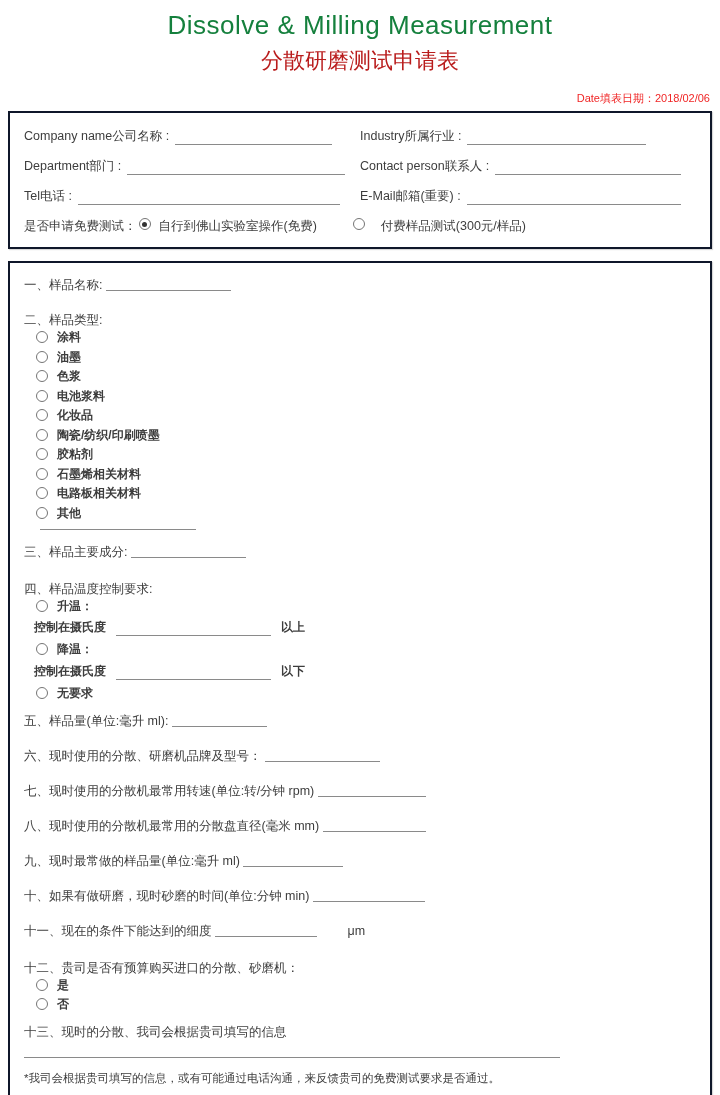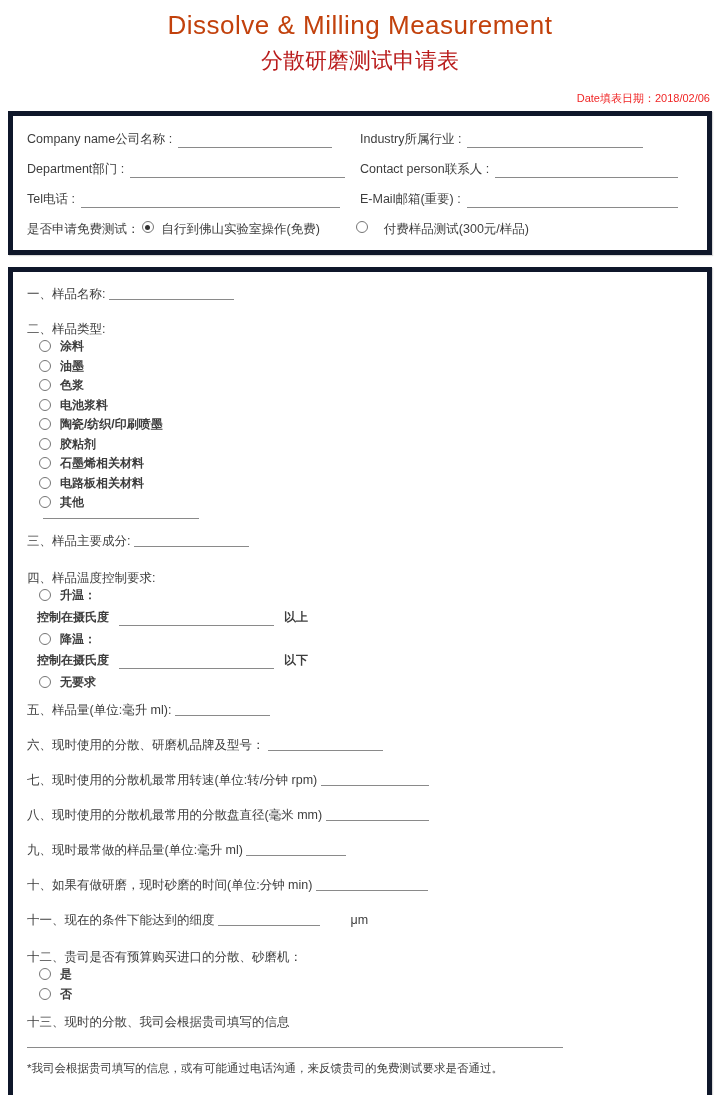--- a/index.html
+++ b/index.html
@@ -1,24 +1,24 @@
 <!DOCTYPE html>
 <html><head>
 <meta charset="utf-8">
 <style>
   html,body{margin:0;padding:0;}
   body{
     width:720px;height:1095px;background:#ffffff;
     font-family:"Liberation Sans",sans-serif;color:#3d3d3d;
     position:relative;overflow:hidden;
   }
-  .title-en{text-align:center;font-size:26px;font-weight:400;color:#c2410c;margin:10px 0 0;letter-spacing:.5px;}
+  .title-en{text-align:center;font-size:26px;font-weight:400;color:#15803d;margin:10px 0 0;letter-spacing:.5px;}
   .title-zh{text-align:center;font-size:22px;font-weight:400;color:#b91c1c;margin:5px 0 0;}
   .date-line{text-align:right;color:#f02626;font-size:11px;margin:15px 10px 5px 8px;}
-  .box{margin:0 8px;border:5px solid #0f172a;box-shadow:1px 1px 1px rgba(0,0,0,.15);background:#fff;box-sizing:border-box;}
+  .box{margin:0 8px;border:2px solid #0f172a;box-shadow:1px 1px 1px rgba(0,0,0,.15);background:#fff;box-sizing:border-box;}
   .box1{padding:15px 14px 12px;}
   .box2{margin-top:12px;padding:14px 14px 24px;}
   .frow{display:flex;margin-bottom:13px;}
   .field{display:flex;align-items:flex-end;}
   .f-left{flex:0 0 50%;}
   .f-right{flex:1;}
   .flabel{font-size:12.5px;white-space:nowrap;}
   .uline{flex:1;border-bottom:1px solid #8a8a8a;height:14px;margin-left:6px;}
   .mr28{margin-right:28px}.mr50{margin-right:50px}.mr15{margin-right:15px}.mr20{margin-right:20px}
   .freetest{font-size:12.5px;display:flex;align-items:flex-start;margin-top:2px;}
@@ -111,20 +111,24 @@
       <div class="opt">
           <span class="radio"></span>
           <span>色浆</span>
         </div>
       <div class="opt">
           <span class="radio"></span>
           <span>电池浆料</span>
         </div>
       <div class="opt">
           <span class="radio"></span>
+          <span>化妆品</span>
+        </div>
+      <div class="opt">
+          <span class="radio"></span>
           <span>陶瓷/纺织/印刷喷墨</span>
         </div>
       <div class="opt">
           <span class="radio"></span>
           <span>胶粘剂</span>
         </div>
       <div class="opt">
           <span class="radio"></span>
           <span>石墨烯相关材料</span>
         </div>

